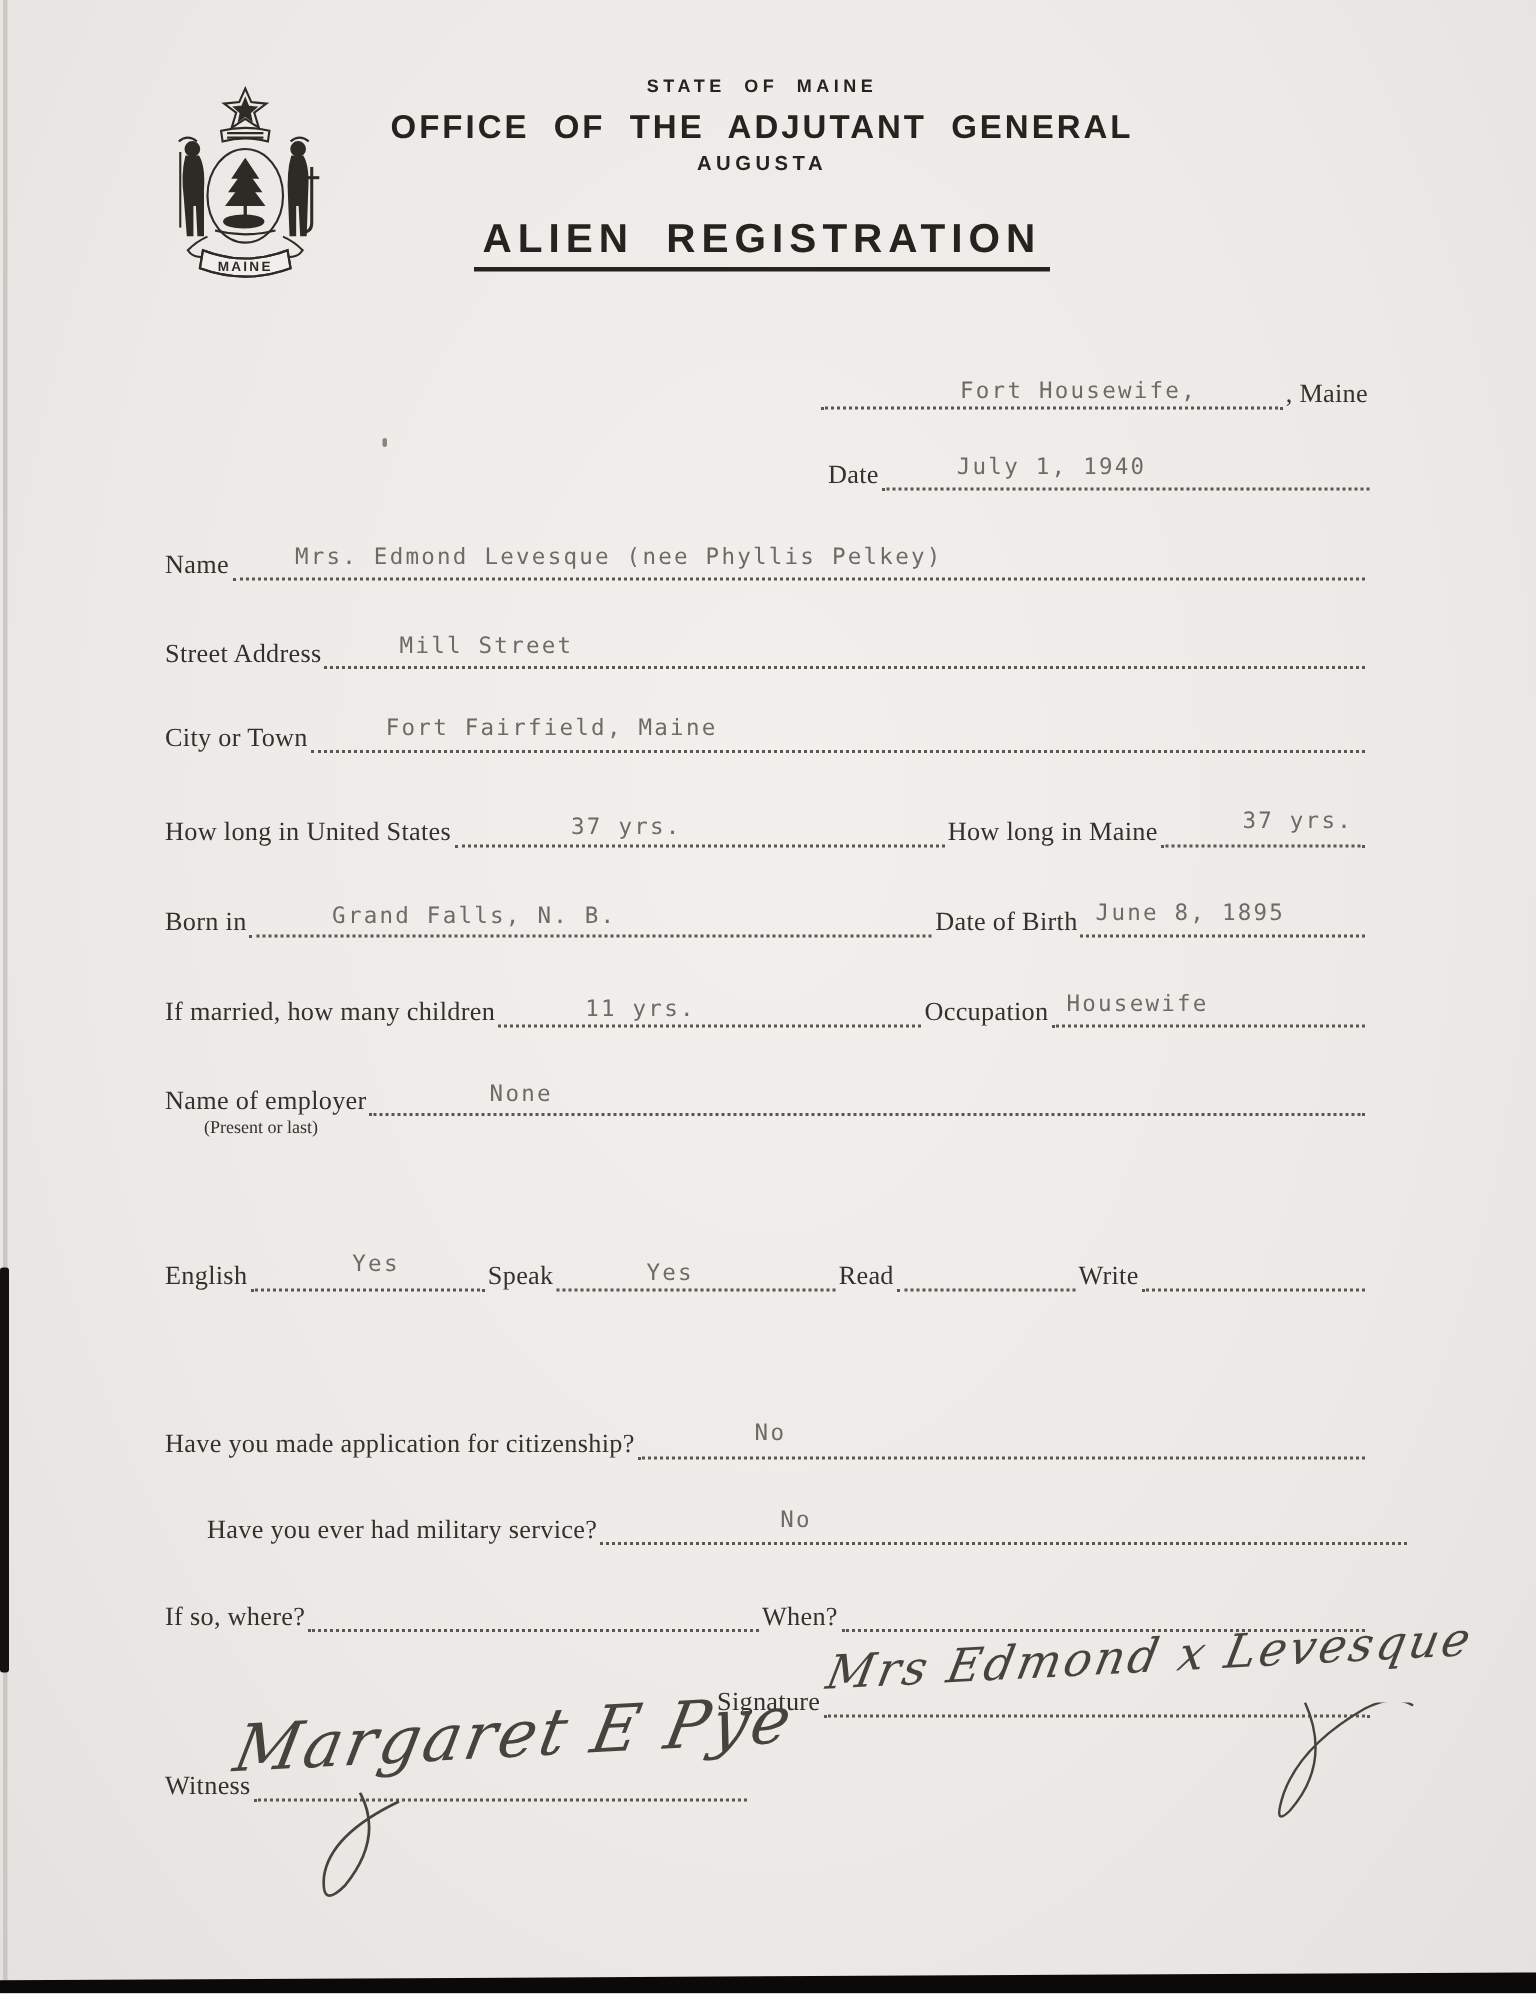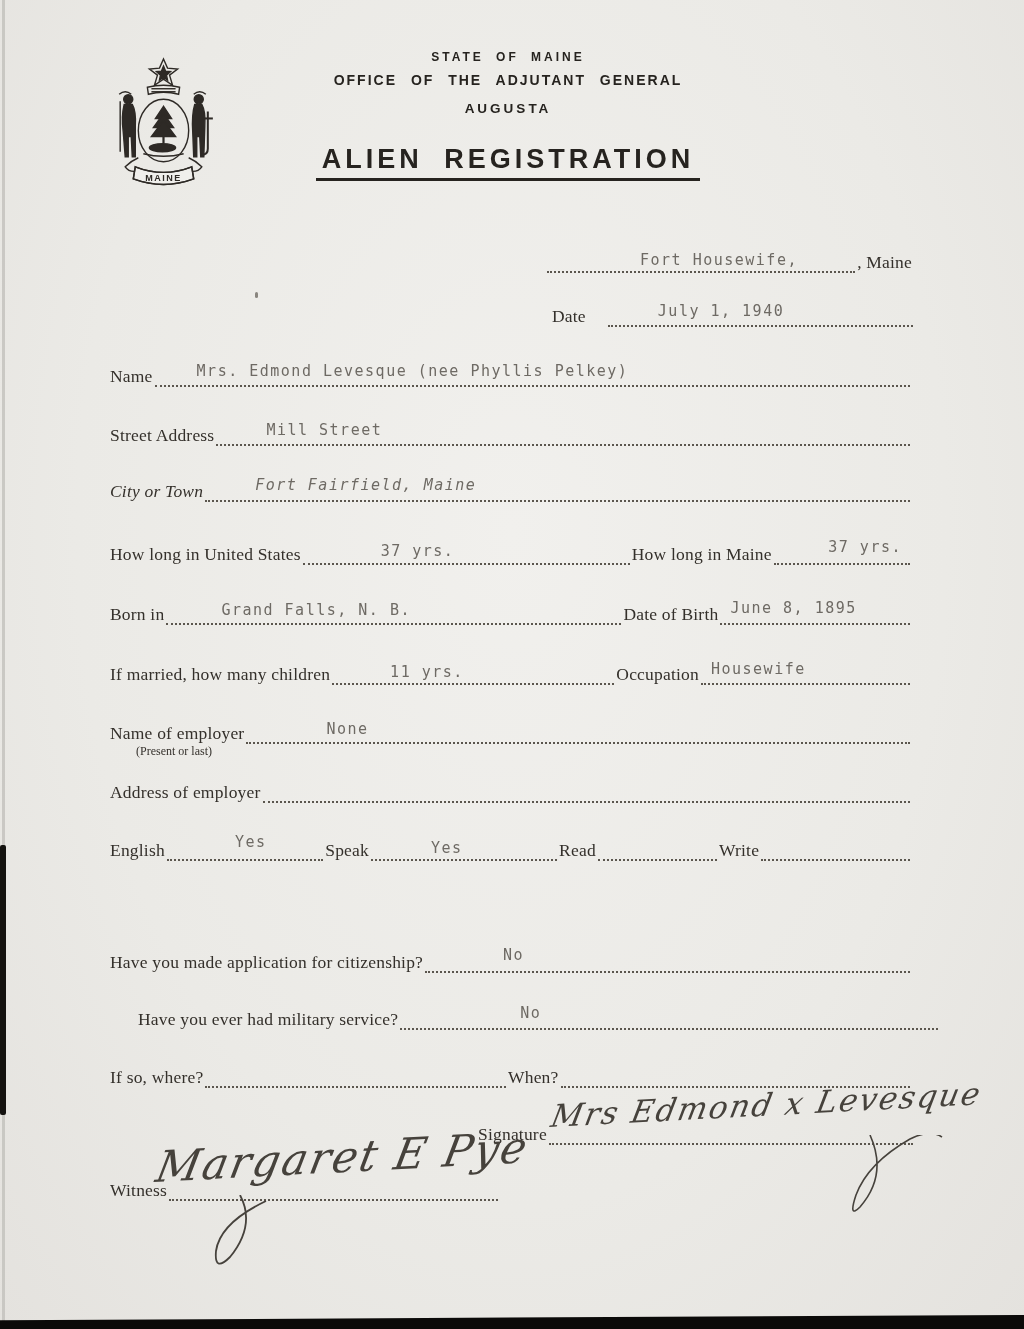--- a/index.html
+++ b/index.html
@@ -15,21 +15,21 @@
   }
   
   .edge-left{position:absolute;left:2px;top:0;width:3px;height:1329px;background:#c2c0bb;opacity:.8;}
   .edge-left-dark{position:absolute;left:0;top:845px;width:6px;height:270px;background:#14120f;border-radius:2px;}
   .edge-bottom{position:absolute;left:0;bottom:0;width:1024px;height:16px;background:#0b0a09;
     clip-path:polygon(0 45%,100% 12%,100% 100%,0 100%);}
   
   .hdr{position:absolute;left:0;top:0;width:1024px;text-align:center;
     font-family:"Liberation Sans", sans-serif;font-weight:bold;color:#26231f;}
   .hdr-state{position:absolute;left:0;top:50px;width:1016px;font-size:12px;letter-spacing:3px;word-spacing:6px;}
-  .hdr-office{position:absolute;left:0;top:72px;width:1016px;font-size:14px;letter-spacing:2px;word-spacing:8px;}
+  .hdr-office{position:absolute;left:0;top:72px;width:1016px;font-size:22px;letter-spacing:2px;word-spacing:8px;}
   .hdr-city{position:absolute;left:0;top:101px;width:1016px;font-size:13.5px;letter-spacing:3px;}
   .hdr-title{position:absolute;left:0;top:144px;width:1016px;font-size:27px;letter-spacing:4px;word-spacing:10px;}
   .hdr-title .u{display:inline-block;border-bottom:3px solid #26231f;padding:0 6px 3px 6px;}
   .seal{position:absolute;left:110px;top:56px;width:108px;height:136px;}
   
   .row{position:absolute;display:flex;align-items:baseline;}
   .lbl{font-size:17.5px;color:#34302b;white-space:nowrap;letter-spacing:.2px;}
   .fill{flex:1 1 auto;border-bottom:2px dotted #5b564e;position:relative;height:4px;margin:0 2px;align-self:flex-end;}
   .typed{
     position:absolute;bottom:2px;
@@ -104,42 +104,42 @@
     <span class="u">ALIEN REGISTRATION</span>
   </div>
 
   <div class="row" style="left:545px;top:252px;width:367px;">
     <span class="fill">
       <span class="typed" style="left:93px;">Fort Housewife,</span>
     </span>
     <span class="lbl">, Maine</span>
   </div>
 
-  <div class="row" style="left:552px;top:306px;width:363px;gap:20px;">
+  <div class="row" style="left:552px;top:306px;width:363px;">
     <span class="lbl">Date</span>
     <span class="fill">
       <span class="typed" style="left:50px;bottom:5px;">July 1, 1940</span>
     </span>
   </div>
 
   <div class="row" style="left:110px;top:366px;width:802px;">
     <span class="lbl">Name</span>
     <span class="fill">
       <span class="typed" style="left:42px;bottom:5px;">Mrs. Edmond Levesque  (nee Phyllis Pelkey)</span>
     </span>
   </div>
 
   <div class="row" style="left:110px;top:425px;width:802px;">
     <span class="lbl">Street Address</span>
     <span class="fill">
       <span class="typed" style="left:50px;bottom:5px;">Mill Street</span>
     </span>
   </div>
 
-  <div class="row" style="left:110px;top:481px;width:802px;font-style:italic;">
+  <div class="row" style="left:110px;top:481px;width:802px;">
     <span class="lbl">City or Town</span>
     <span class="fill">
       <span class="typed" style="left:50px;bottom:6px;text-align:center;">Fort Fairfield, Maine</span>
     </span>
   </div>
 
   <div class="row" style="left:110px;top:544px;width:802px;">
     <span class="lbl">How long in United States</span>
     <span class="fill" style="flex-grow:2.4;">
       <span class="typed" style="left:78px;bottom:3px;">37  yrs.</span>
@@ -173,26 +173,20 @@
   </div>
 
   <div class="row" style="left:110px;top:723px;width:802px;">
     <span class="lbl">Name of employer</span>
     <span class="fill">
       <span class="typed" style="left:80px;bottom:4px;">None</span>
     </span>
   </div>
   <span class="sub" style="left:136px;top:744px;">(Present or last)</span>
 
-  <div class="row" style="left:110px;top:782px;width:802px;">
-    <span class="lbl">Address of employer</span>
-    <span class="fill">
-      <span class="typed"></span>
-    </span>
-  </div>
 
   <div class="row" style="left:110px;top:840px;width:802px;">
     <span class="lbl">English</span>
     <span class="fill" style="flex-grow:1.05;">
       <span class="typed" style="left:68px;bottom:8px;">Yes</span>
     </span>
     <span class="lbl">Speak</span>
     <span class="fill" style="flex-grow:1.25;">
       <span class="typed" style="left:60px;bottom:2px;">Yes</span>
     </span>

